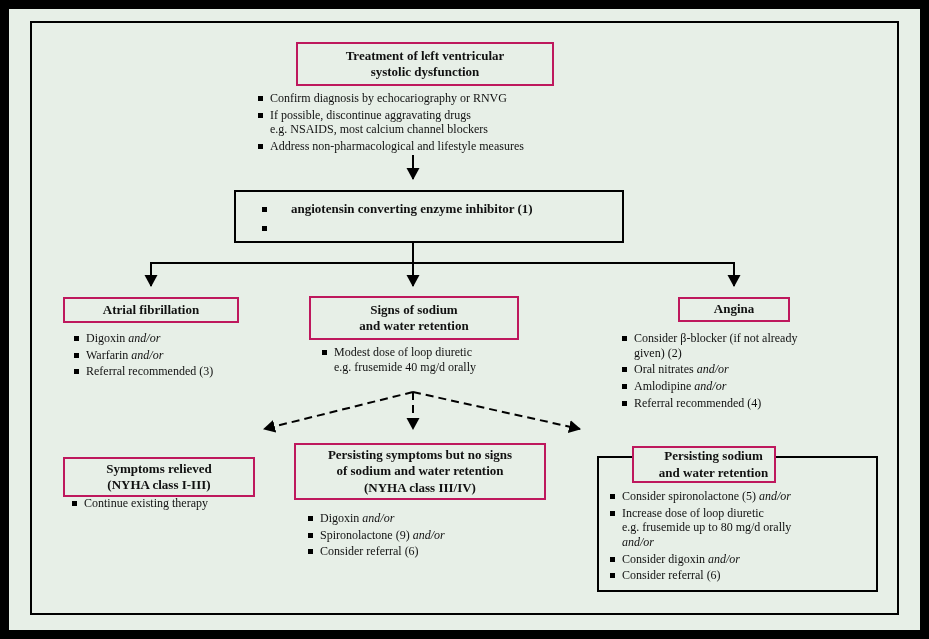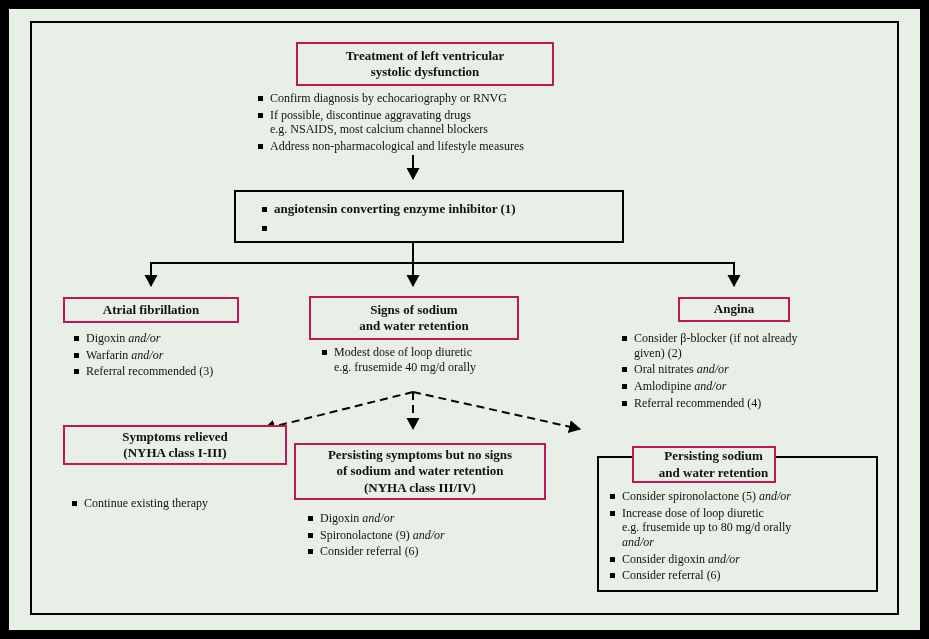--- a/index.html
+++ b/index.html
@@ -61,31 +61,31 @@
   .root-title    { left: 296px; top: 42px;  width: 258px; height: 44px; }
   .root-bullets  { left: 258px; top: 91px;  width: 372px; }
   .box2 {
     position: absolute; left: 234px; top: 190px; width: 390px; height: 53px;
     border: 2px solid #000; background: #e7efe7; z-index: 3;
   }
   .box2-bullets {
     position: static; padding: 9px 0 0 26px;
     font-weight: bold; font-size: 13px; line-height: 1.22;
   }
-  .box2-bullets .bullet { margin-bottom: 3px; }
+  .box2-bullets .bullet { margin-bottom: 3px; gap: 17px; }
   .box2-bullets .sq { margin-top: 6px; }
 
   .af-title      { left: 63px;  top: 297px; width: 176px; height: 26px; }
   .af-bullets    { left: 74px;  top: 331px; width: 195px; }
   .signs-title   { left: 309px; top: 296px; width: 210px; height: 44px; }
   .signs-bullets { left: 322px; top: 345px; width: 225px; }
   .angina-title  { left: 678px; top: 297px; width: 112px; height: 25px; }
   .angina-bullets{ left: 622px; top: 331px; width: 245px; }
 
-  .sr-title      { left: 63px;  top: 425px; width: 224px; height: 40px; }
+  .sr-title      { left: 63px;  top: 457px; width: 192px; height: 40px; }
   .sr-bullets    { left: 72px;  top: 496px; width: 205px; }
   .ps-title      { left: 294px; top: 443px; width: 252px; height: 57px; }
   .ps-bullets    { left: 308px; top: 511px; width: 240px; }
   .pr-outer      { left: 597px; top: 456px; width: 281px; height: 136px; }
   .pr-title      { left: 632px; top: 446px; width: 144px; height: 37px; padding-left: 19px; }
   .pr-bullets    { left: 610px; top: 489px; width: 262px; }
 </style>
 </head>
 <body>
 

